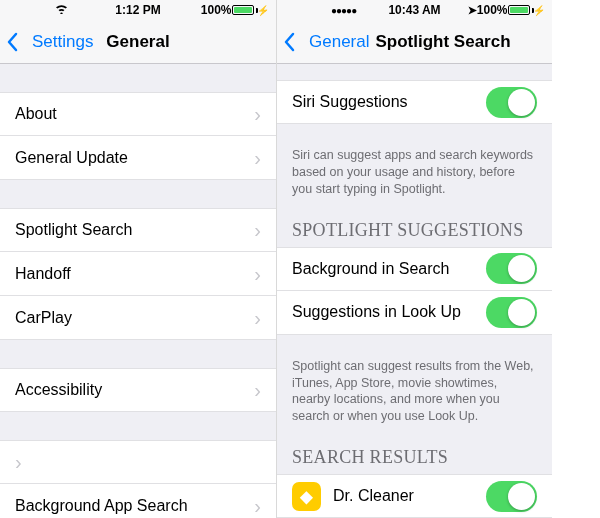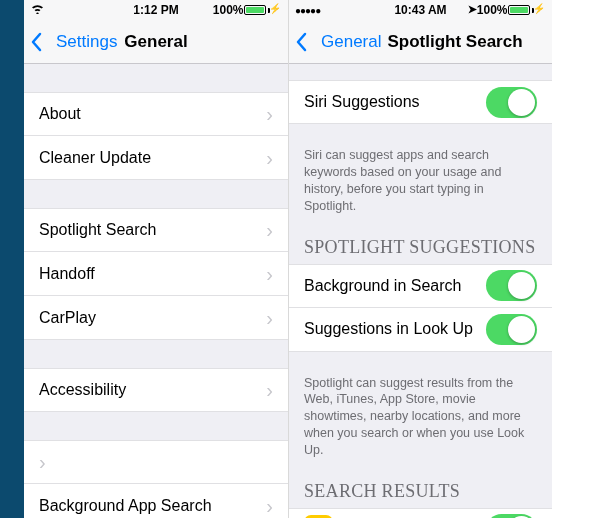--- a/index.html
+++ b/index.html
@@ -1,22 +1,22 @@
 <!DOCTYPE html>
 <html><head>
 <meta charset="utf-8">
 <style>
   * { box-sizing: border-box; margin: 0; padding: 0; }
   html, body { font-family: -apple-system, "Helvetica Neue", Arial, sans-serif; background: #fff; }
-  .wrap { width: 552px; height: 518px; display: flex; background: #0c4a6e; padding-left: 24px; }
+  .wrap { width: 552px; height: 518px; display: flex; background: #0c4a6e; }
   .pane { width: 50%; height: 100%; background: #efeff4; display: flex; flex-direction: column; overflow: hidden; }
   .pane + .pane { border-left: 1px solid #d9d9d9; }
 
   .status { height: 20px; display: flex; align-items: center; justify-content: space-between; font-size: 12px; font-weight: 600; padding: 0 6px; background: #f7f7f8; }
-  .status .left, .status .right { display: flex; gap: 0; }
+  .status .left, .status .right { display: flex; align-items: center; gap: 0; margin-left: 48px; }
   .status .center { position: absolute; left: 50%; transform: translateX(-50%); }
   .status-rel { position: relative; }
 
   .battery { display: inline-flex; align-items: center; gap: 2px; }
   .battery-body { width: 22px; height: 10px; border: 1px solid #000; border-radius: 2px; position: relative; }
   .battery-fill { position: absolute; left: 1px; top: 1px; bottom: 1px; right: 1px; background: #4cd964; border-radius: 1px; }
   .battery-tip { width: 2px; height: 5px; background: #000; border-radius: 0 1px 1px 0; }
 
   .nav { height: 44px; background: #f7f7f8; border-bottom: 1px solid #c8c7cc; display: flex; align-items: center; position: relative; padding: 0 6px; }
   .nav .back { display: flex; align-items: center; color: #007aff; font-size: 17px; cursor: pointer; gap: 14px; }
@@ -82,21 +82,21 @@
     </div>
 
     <div class="scroll">
       <div class="group-gap"></div>
 
       <div class="row first">
         <span class="label">About</span>
         <span class="chev">›</span>
       </div>
       <div class="row">
-        <span class="label">Cleaner Update</span>
+        <span class="label">General Update</span>
         <span class="chev">›</span>
       </div>
 
       <div class="group-gap"></div>
 
       <div class="row first">
         <span class="label">Spotlight Search</span>
         <span class="chev">›</span>
       </div>
       <div class="row">

